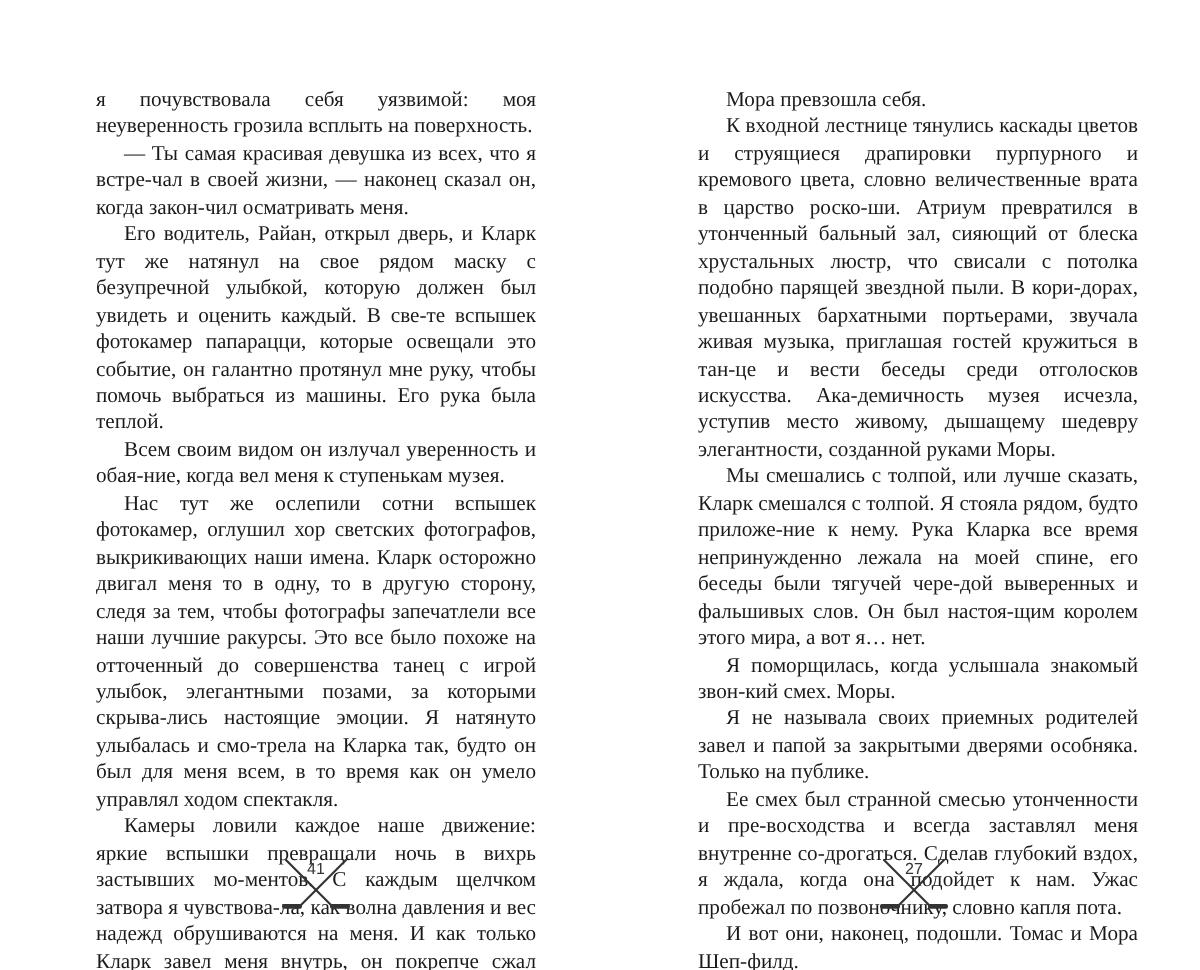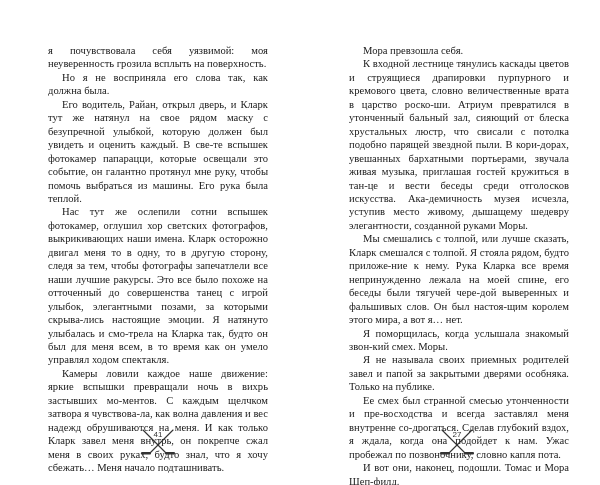--- a/index.html
+++ b/index.html
@@ -20,22 +20,23 @@
   .folio svg { position:absolute; left:0; top:0; }
   .folio .num { position:absolute; top:4px; left:0; width:40px; text-align:center;
                 font-family:"Liberation Sans","DejaVu Sans",sans-serif; font-size:8px; color:#333; }
 </style>
 </head>
 <body>
 
 <div class="page left">
   <div class="text">
     <p class="p noindent">я почувствовала себя уязвимой: моя неуверенность грозила всплыть на поверхность.</p>
-    <p class="p">Но я не восприняла его слова так, как должна была.</p>
+    <p class="p">— Ты самая красивая девушка из всех, что я встре-чал в своей жизни, — наконец сказал он, когда закон-чил осматривать меня.</p>
     <p class="p">Его водитель, Райан, открыл дверь, и Кларк тут же натянул на свое рядом маску с безупречной улыбкой, которую должен был увидеть и оценить каждый. В све-те вспышек фотокамер папарацци, которые освещали это событие, он галантно протянул мне руку, чтобы помочь выбраться из машины. Его рука была теплой.</p>
+    <p class="p">Всем своим видом он излучал уверенность и обая-ние, когда вел меня к ступенькам музея.</p>
     <p class="p">Нас тут же ослепили сотни вспышек фотокамер, оглушил хор светских фотографов, выкрикивающих наши имена. Кларк осторожно двигал меня то в одну, то в другую сторону, следя за тем, чтобы фотографы запечатлели все наши лучшие ракурсы. Это все было похоже на отточенный до совершенства танец с игрой улыбок, элегантными позами, за которыми скрыва-лись настоящие эмоции. Я натянуто улыбалась и смо-трела на Кларка так, будто он был для меня всем, в то время как он умело управлял ходом спектакля.</p>
     <p class="p">Камеры ловили каждое наше движение: яркие вспышки превращали ночь в вихрь застывших мо-ментов. С каждым щелчком затвора я чувствова-ла, как волна давления и вес надежд обрушиваются на меня. И как только Кларк завел меня внутрь, он покрепче сжал меня в своих руках, будто знал, что я хочу сбежать… Меня начало подташнивать.</p>
 
   </div>
   <div class="folio">
     <svg width="40" height="34" viewBox="0 0 40 34">
       <g stroke="#333" stroke-width="1.1" fill="none" stroke-linecap="round">
         <line x1="5" y1="4" x2="28" y2="27"></line>
         <line x1="35" y1="4" x2="12" y2="27"></line>
       </g>

